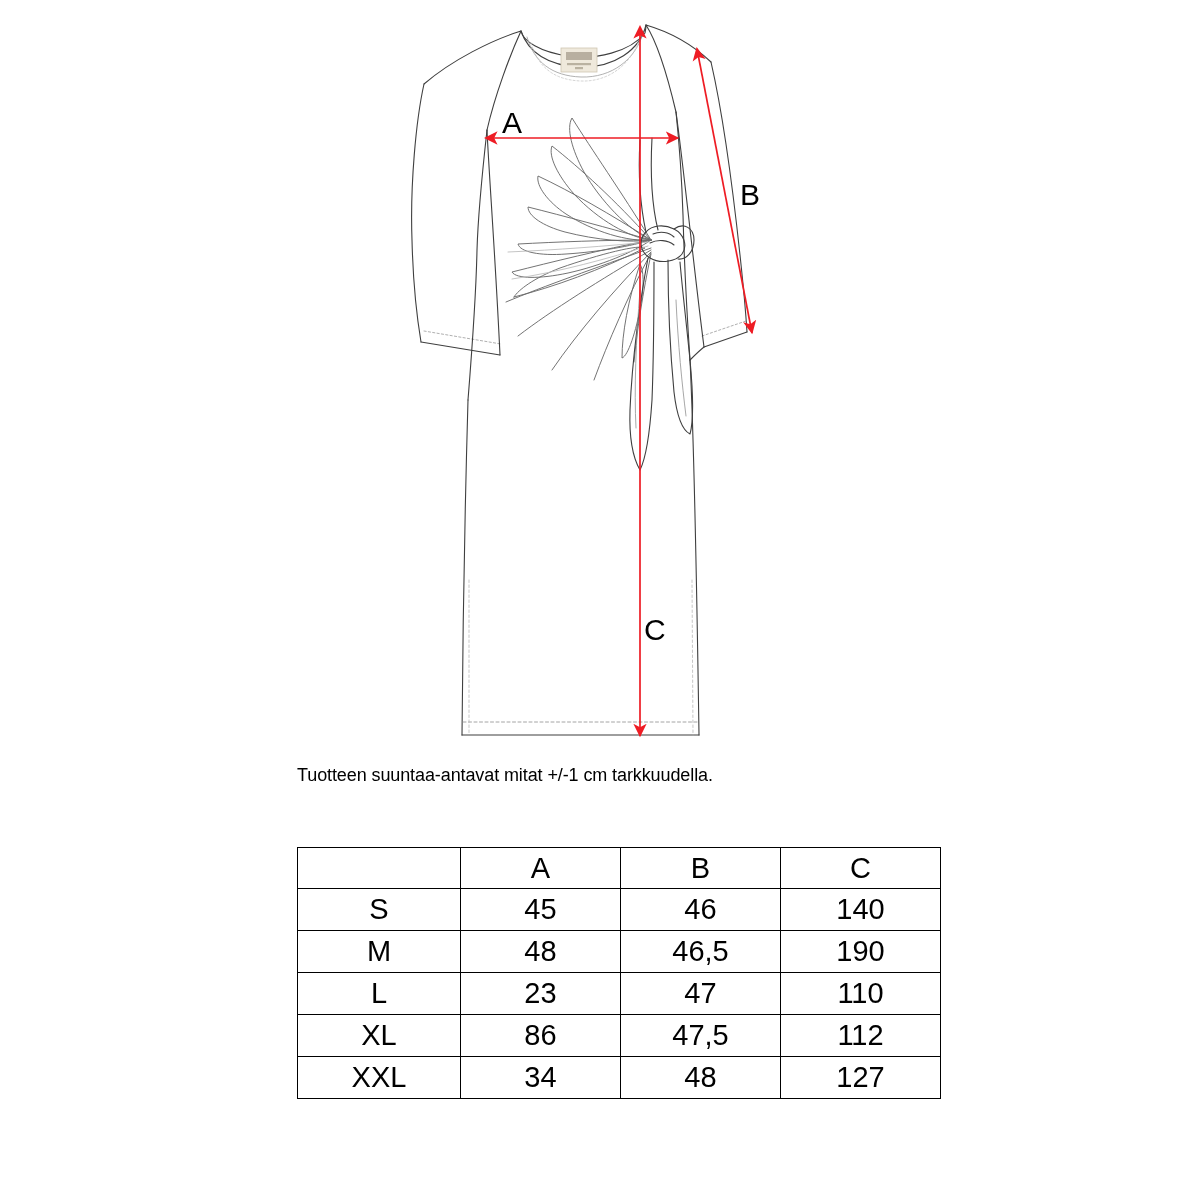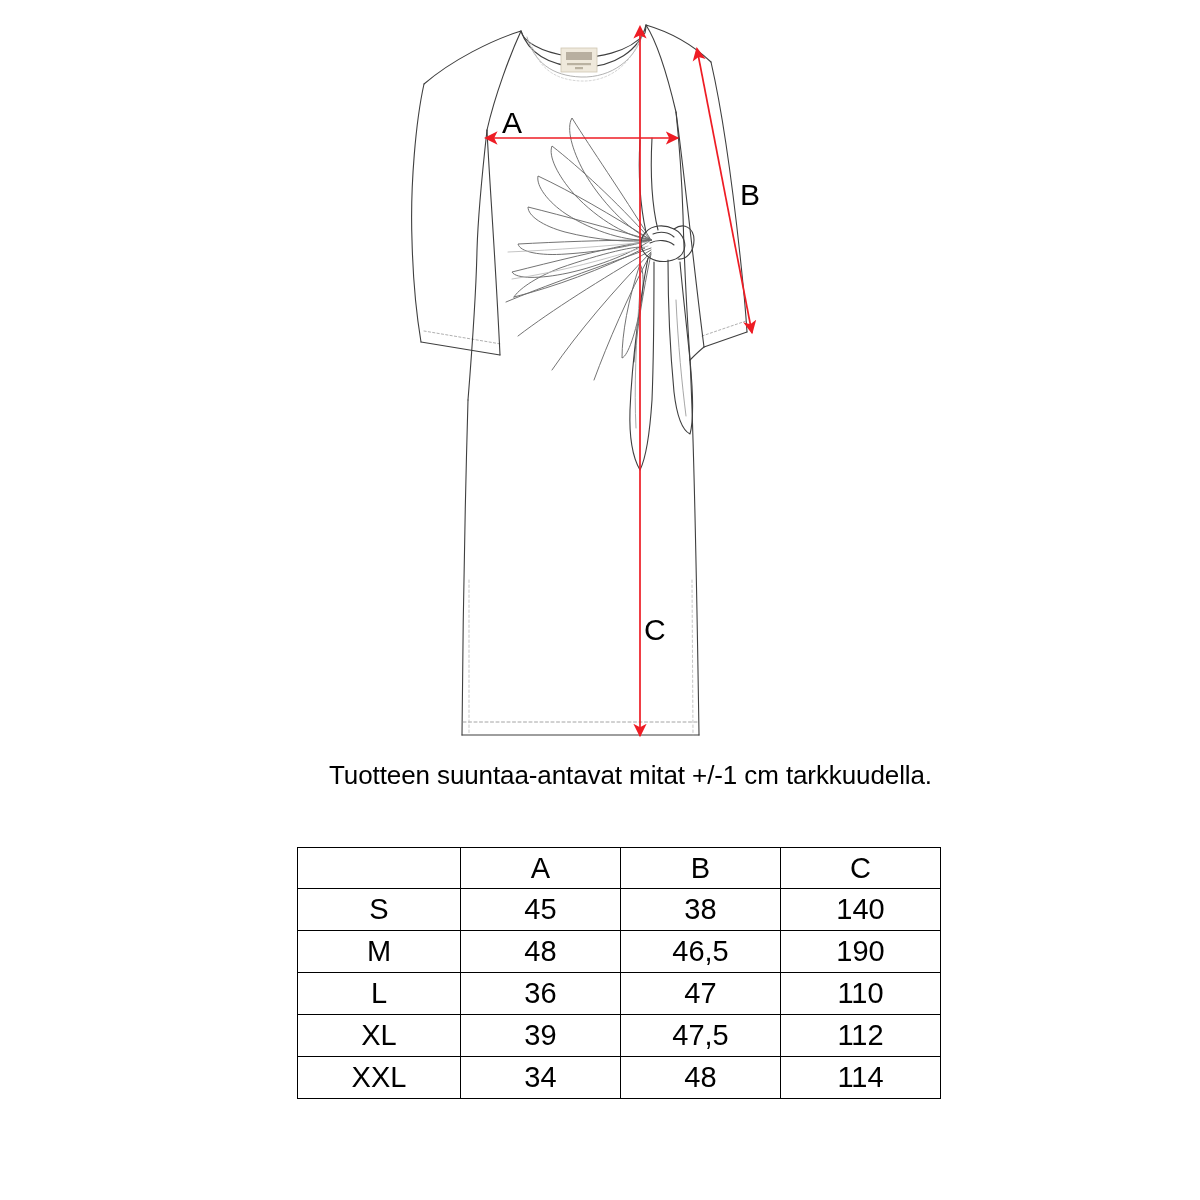--- a/index.html
+++ b/index.html
@@ -40,26 +40,25 @@
 
   
   #note-block {
     position: absolute;
     left: 297px;
     top: 762px;
     width: 700px;
   }
   .note-line {
     font-family: "Liberation Sans", sans-serif;
-    font-size: 26px;
+    font-size: 18px;
     line-height: 27.5px;
     color: #000000;
     white-space: nowrap;
     letter-spacing: -0.1px;
-    margin-left: 32px;
   }
 
   
   #size-table-wrap {
     position: absolute;
     left: 297px;
     top: 847px;
     width: 643px;
   }
   table.size-table {
@@ -279,44 +278,44 @@
           <td class="hdr-blank"></td>
           <td>A</td>
           <td>B</td>
           <td>C</td>
         </tr>
       </thead>
       <tbody>
         <tr>
           <td>S</td>
           <td>45</td>
-          <td>38</td>
+          <td>46</td>
           <td>140</td>
         </tr>
         <tr>
           <td>M</td>
           <td>48</td>
           <td>46,5</td>
           <td>190</td>
         </tr>
         <tr>
           <td>L</td>
-          <td>36</td>
+          <td>23</td>
           <td>47</td>
           <td>110</td>
         </tr>
         <tr>
           <td>XL</td>
-          <td>39</td>
+          <td>86</td>
           <td>47,5</td>
           <td>112</td>
         </tr>
         <tr>
           <td>XXL</td>
           <td>34</td>
           <td>48</td>
-          <td>114</td>
+          <td>127</td>
         </tr>
       </tbody>
     </table>
   </div>
 
 </div>
 
 </body></html>

